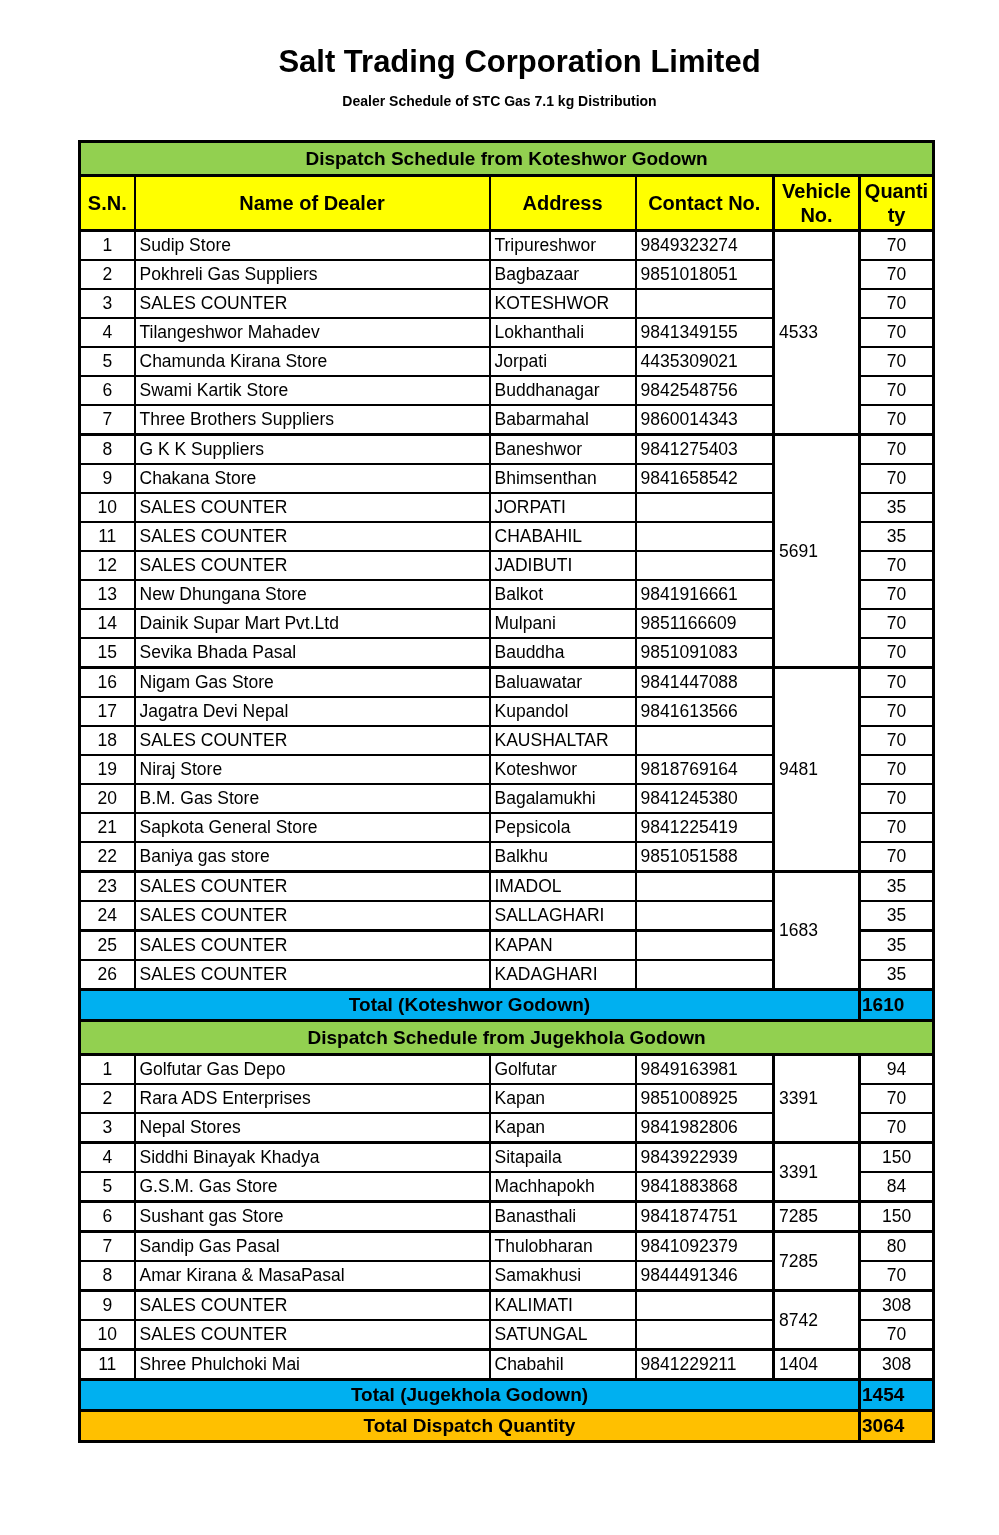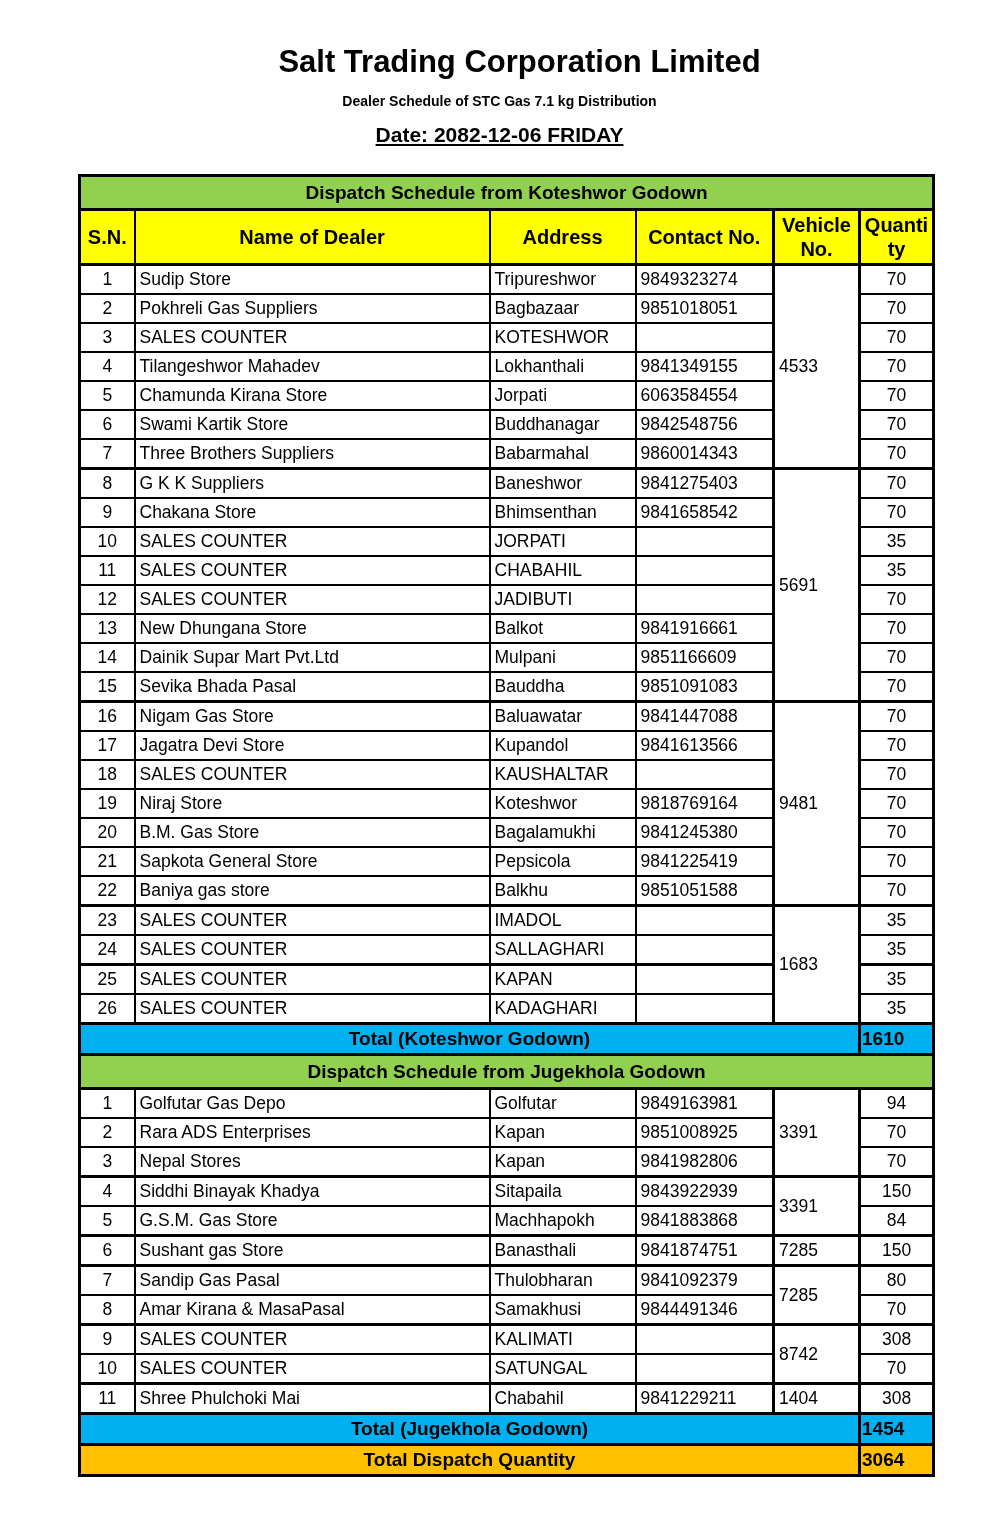--- a/index.html
+++ b/index.html
@@ -65,21 +65,20 @@
   .total-row .total-label{background:var(--blue);text-align:center;}
   .total-row .total-qty{background:var(--blue);}
   .grand .total-label,.grand .total-qty{background:var(--orange);}
 </style>
 </head>
 <body>
 
 <div class="header-block">
   <div class="doc-title">Salt Trading Corporation Limited</div>
   <div class="doc-subtitle">Dealer Schedule of STC Gas 7.1 kg Distribution</div>
-  <div class="doc-date">Date: 2082-12-06 FRIDAY</div>
 </div>
 
 <table class="dispatch">
   <colgroup>
     <col class="w-sn">
       <col class="w-name">
       <col class="w-addr">
     <col class="w-contact">
       <col class="w-vehicle">
       <col class="w-qty">
@@ -124,21 +123,21 @@
         <td class="c-sn">4</td>
         <td class="c-name">Tilangeshwor Mahadev</td>
         <td class="c-address">Lokhanthali</td>
         <td class="c-contact">9841349155</td>
         <td class="c-qty">70</td>
       </tr>
       <tr class="data-row">
         <td class="c-sn">5</td>
         <td class="c-name">Chamunda Kirana Store</td>
         <td class="c-address">Jorpati</td>
-        <td class="c-contact">6063584554</td>
+        <td class="c-contact">4435309021</td>
         <td class="c-qty">70</td>
       </tr>
       <tr class="data-row">
         <td class="c-sn">6</td>
         <td class="c-name">Swami Kartik  Store</td>
         <td class="c-address">Buddhanagar</td>
         <td class="c-contact">9842548756</td>
         <td class="c-qty">70</td>
       </tr>
       <tr class="data-row">
@@ -208,21 +207,21 @@
       <tr class="data-row thick-top">
         <td class="c-sn">16</td>
         <td class="c-name">Nigam Gas Store</td>
         <td class="c-address">Baluawatar</td>
         <td class="c-contact">9841447088</td>
         <td class="c-vehicle" rowspan="7">9481</td>
         <td class="c-qty">70</td>
       </tr>
       <tr class="data-row">
         <td class="c-sn">17</td>
-        <td class="c-name">Jagatra Devi Store</td>
+        <td class="c-name">Jagatra Devi Nepal</td>
         <td class="c-address">Kupandol</td>
         <td class="c-contact">9841613566</td>
         <td class="c-qty">70</td>
       </tr>
       <tr class="data-row">
         <td class="c-sn">18</td>
         <td class="c-name">SALES COUNTER</td>
         <td class="c-address">KAUSHALTAR</td>
         <td class="c-contact"></td>
         <td class="c-qty">70</td>

